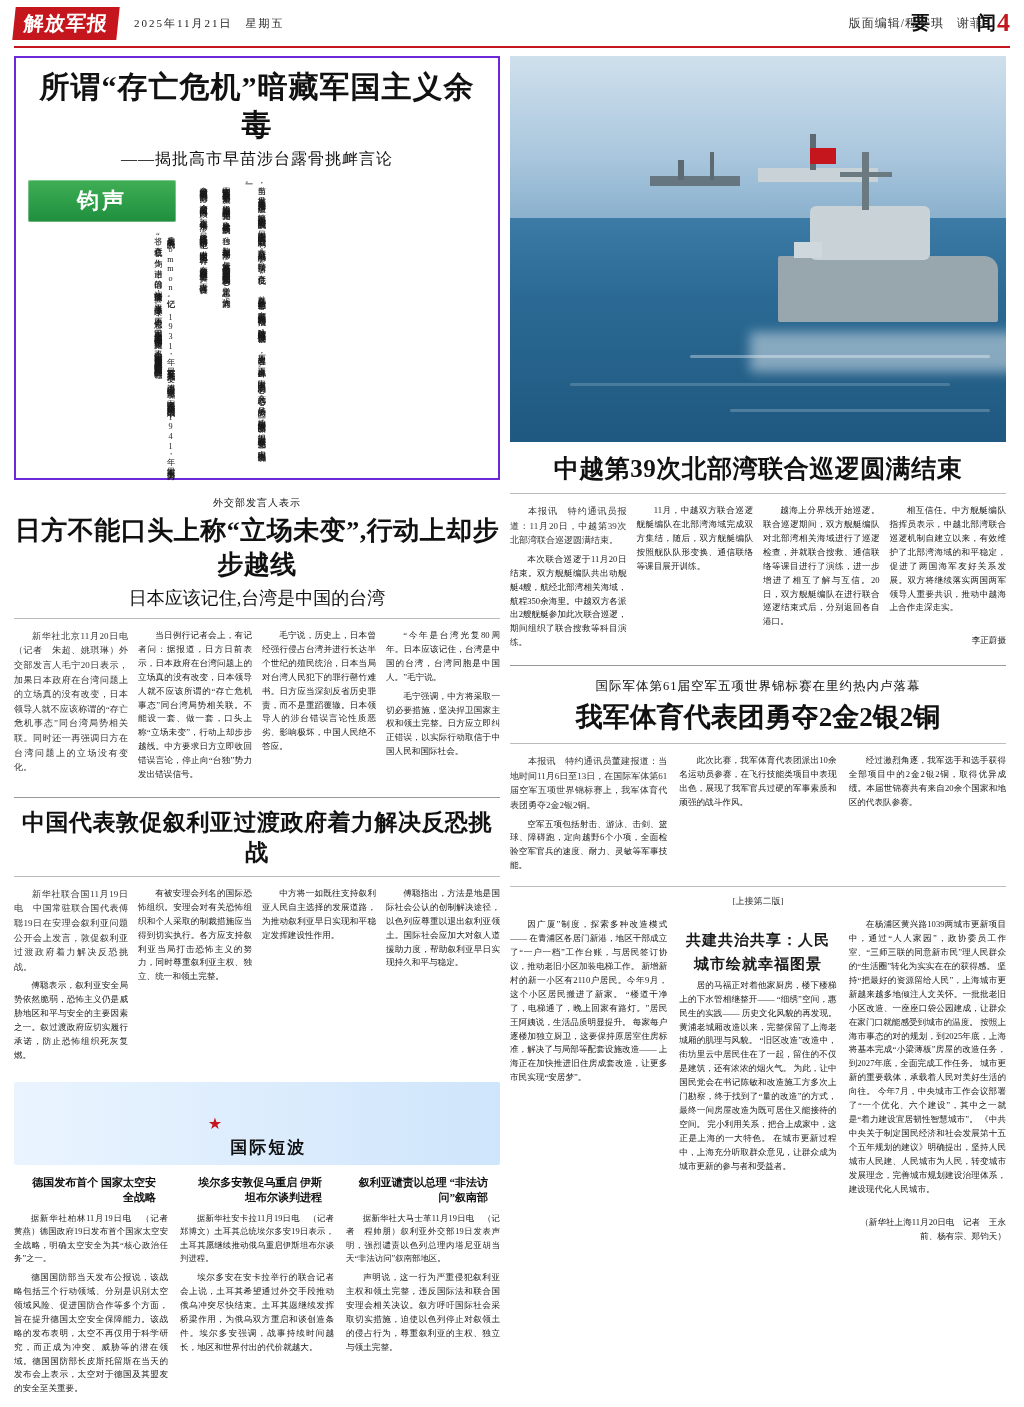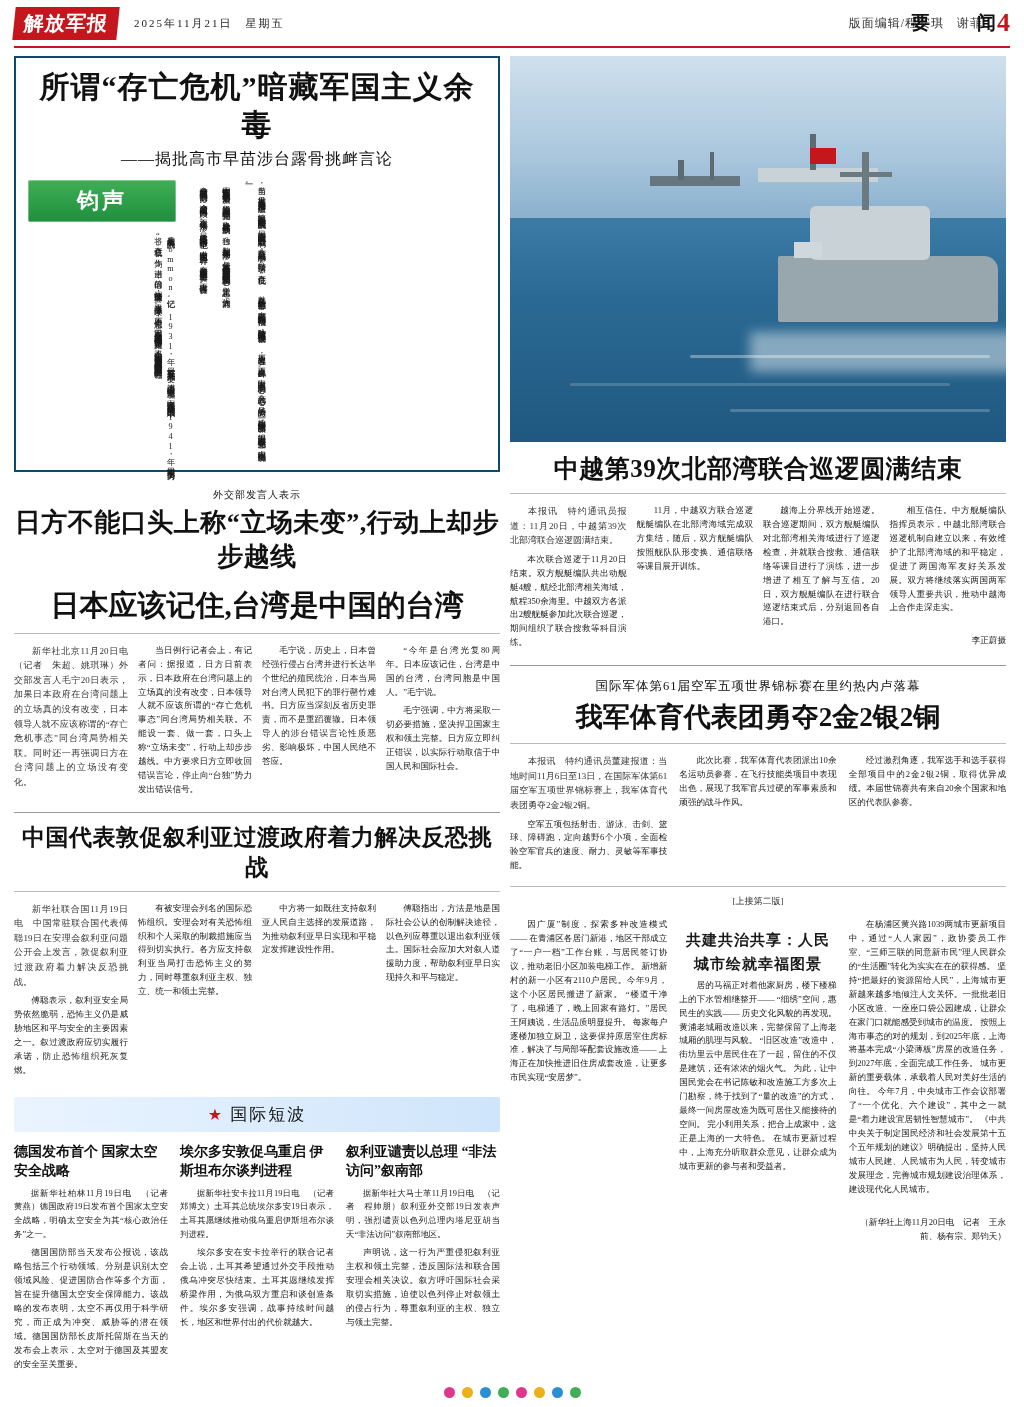--- a/index.html
+++ b/index.html
@@ -33,21 +33,21 @@
   .editors{font-size:12px;color:#333;letter-spacing:1px;}
   .pageno{font-size:26px;font-weight:bold;color:#c4161c;}
 
   
   .body-area{display:flex;gap:10px;margin-top:8px;}
   .col-left{width:486px;}
   .col-right{width:496px;}
 
   
   .lead-box{
-    border:2px solid #0c4a6e;padding:10px 12px 4px 12px;
+    border:2px solid #6d28d9;padding:10px 12px 12px 12px;
     position:relative;
   }
   .lead-title{
     font-size:30px;font-weight:bold;text-align:center;line-height:1.25;
     letter-spacing:1px;
   }
   .lead-sub{
     font-size:16px;text-align:center;margin-top:6px;letter-spacing:1px;
   }
   .lead-cols{display:flex;gap:10px;margin-top:10px;}
@@ -66,21 +66,21 @@
   }
   .lead-c1 .vtext{height:236px;}
 
   
   .kicker{font-size:10px;text-align:center;margin:16px 0 4px;letter-spacing:1px;}
   .headline{
     font-size:26px;font-weight:bold;text-align:center;line-height:1.3;
     letter-spacing:0.5px;
   }
   .headline.sm{font-size:23px;}
-  .headline2{font-size:29px;font-weight:bold;text-align:center;line-height:1.35;margin-top:12px;}
+  .headline2{font-size:18px;font-weight:normal;text-align:center;line-height:1.35;margin-top:4px;}
   .rule{border-top:1px solid #999;margin:10px 0;}
   .hr-thin{border-top:1px solid #bbb;margin:8px 0;}
 
   .cols3{display:flex;gap:12px;margin-top:10px;}
   .cols4{display:flex;gap:10px;margin-top:10px;}
   .col{flex:1;}
 
   
   .photo{
     width:100%;height:386px;position:relative;overflow:hidden;
@@ -105,24 +105,24 @@
   .smallhead{font-size:12.5px;text-align:center;letter-spacing:1px;margin-top:12px;}
   .bighead{font-size:27px;font-weight:bold;text-align:center;margin-top:4px;}
 
   
   .band{
     display:flex;align-items:center;justify-content:center;gap:8px;
     background:linear-gradient(90deg,#eaf4ff,#cfe5fb);
     padding:6px 0;margin-top:14px;border-radius:2px;
   }
   .band .star{color:#c4161c;font-size:16px;}
-  .band .btitle{font-size:17px;font-weight:normal;letter-spacing:2px;}
+  .band .btitle{font-size:17px;font-weight:bold;letter-spacing:2px;margin-top:48px;}
   .briefs{display:flex;gap:12px;margin-top:10px;}
   .brief{flex:1;}
-  .brief h3{font-size:14px;font-weight:bold;text-align:left;line-height:1.4;margin:0 0 6px;}
+  .brief h3{font-size:11px;font-weight:bold;text-align:right;line-height:1.4;margin:0 12px 6px;}
   .brief .src{font-size:8.4px;}
   .boxlabel{font-size:9px;text-align:center;color:#333;}
 
   .subhead-c{font-size:15px;font-weight:bold;text-align:center;margin:10px 0 2px;letter-spacing:1px;}
 
   .sig{font-size:8.6px;text-align:right;margin-top:19px;}
 
   .dots{display:flex;gap:7px;justify-content:center;align-items:center;margin-top:10px;}
   .dot{width:11px;height:11px;border-radius:50%;}
 </style>

